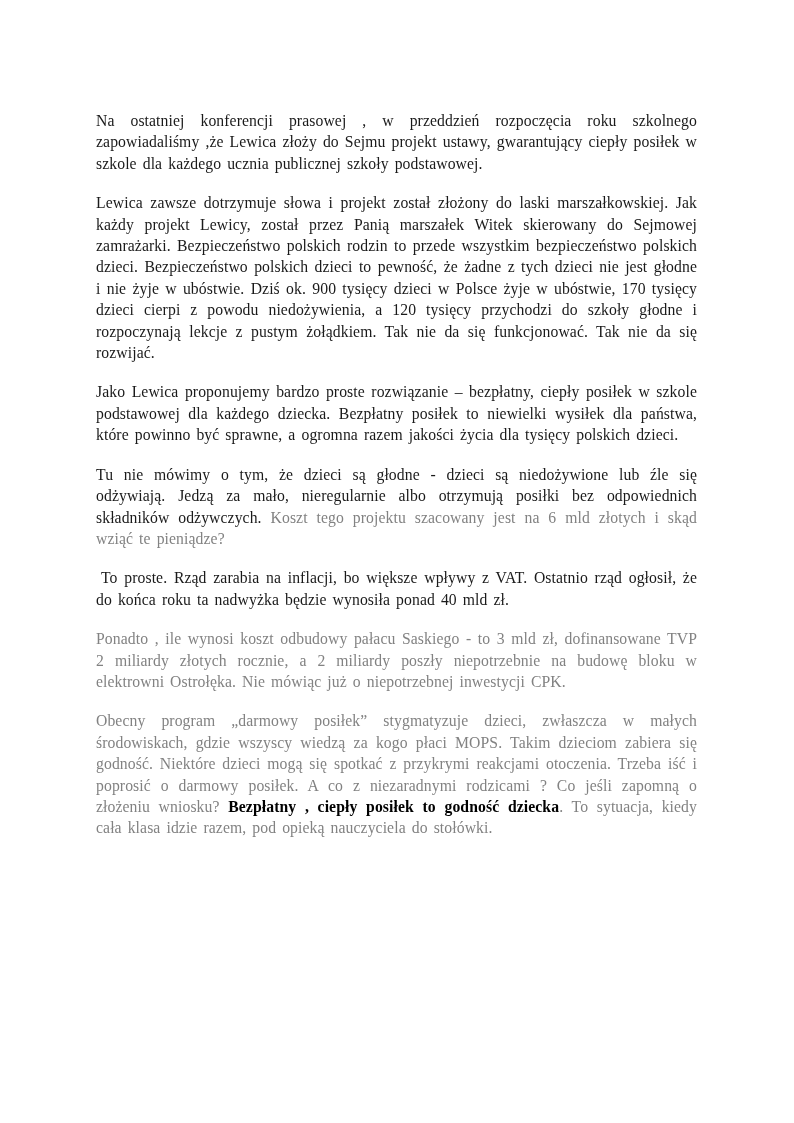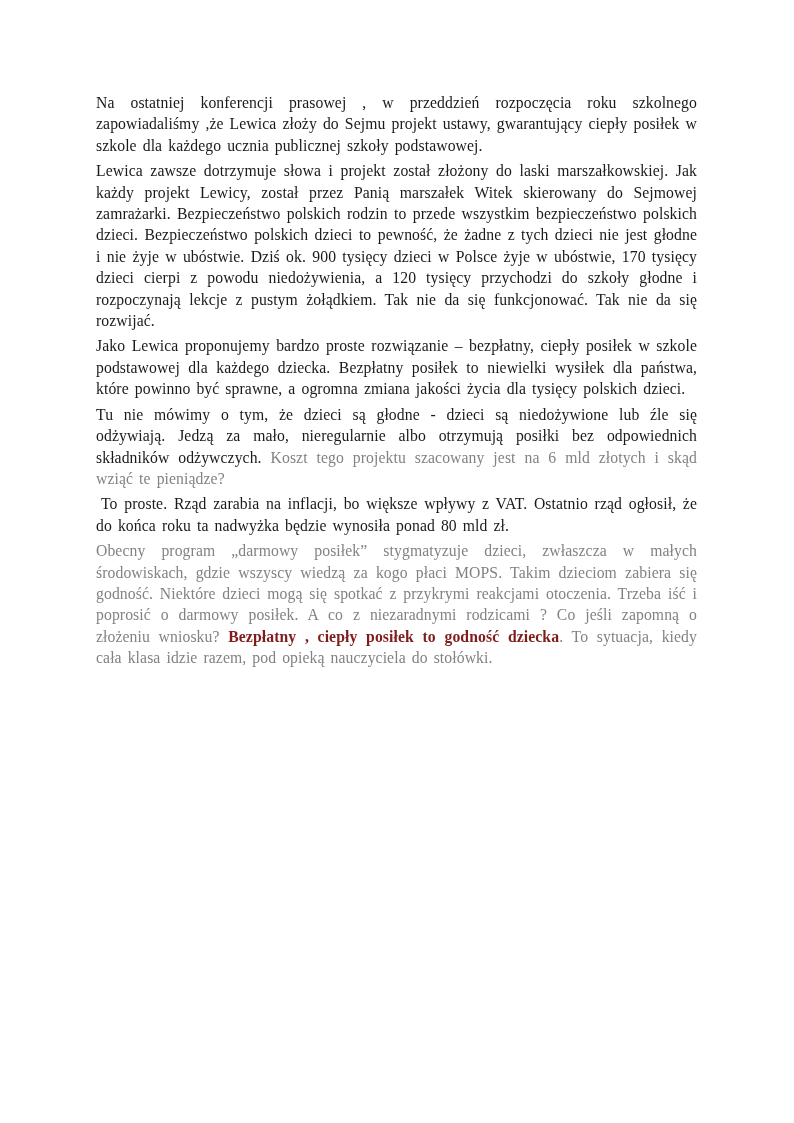--- a/index.html
+++ b/index.html
@@ -14,59 +14,62 @@
     font-family: "Liberation Serif", "DejaVu Serif", serif;
   }
   .page {
     box-sizing: border-box;
     width: 794px;
     height: 1123px;
     background: #ffffff;
     padding: 92px 97px 0 96px;
   }
   .doc p {
-    margin: 0 0 4px 0;
+    margin: 18px 0 4px 0;
     font-size: 15.7px;
     line-height: 21.4px;
     text-align: justify;
     word-spacing: 2px;
     letter-spacing: 0.1px;
     color: #1a1a1a;
   }
   .seg-black { color: #1a1a1a; }
   .seg-gray  { color: #828282; }
-  .seg-gray-bold { color: #7f1d1d; font-weight: bold; }
+  .seg-gray-bold { color: #000000; font-weight: bold; }
   .indent-sm { text-indent: 5px; }
 </style>
 </head>
 <body>
 
 <div class="page">
   <div class="doc">
 
     <p>
       <span class="seg-black">Na ostatniej konferencji prasowej , w przeddzień rozpoczęcia roku szkolnego zapowiadaliśmy ,że Lewica złoży do Sejmu projekt ustawy, gwarantujący ciepły posiłek w szkole dla każdego ucznia publicznej szkoły podstawowej.</span>
     </p>
 
     <p>
       <span class="seg-black">Lewica zawsze dotrzymuje słowa i projekt został złożony do laski marszałkowskiej. Jak każdy projekt Lewicy, został przez Panią marszałek Witek skierowany do Sejmowej zamrażarki. Bezpieczeństwo polskich rodzin to przede wszystkim bezpieczeństwo polskich dzieci. Bezpieczeństwo polskich dzieci to pewność, że żadne z tych dzieci nie jest głodne i nie żyje w ubóstwie. Dziś ok. 900 tysięcy dzieci w Polsce żyje w ubóstwie, 170 tysięcy dzieci cierpi z powodu niedożywienia, a 120 tysięcy przychodzi do szkoły głodne i rozpoczynają lekcje z pustym żołądkiem. Tak nie da się funkcjonować. Tak nie da się rozwijać.</span>
     </p>
 
     <p>
-      <span class="seg-black">Jako Lewica proponujemy bardzo proste rozwiązanie – bezpłatny, ciepły posiłek w szkole podstawowej dla każdego dziecka. Bezpłatny posiłek to niewielki wysiłek dla państwa, które powinno być sprawne, a ogromna zmiana jakości życia dla tysięcy polskich dzieci.</span>
+      <span class="seg-black">Jako Lewica proponujemy bardzo proste rozwiązanie – bezpłatny, ciepły posiłek w szkole podstawowej dla każdego dziecka. Bezpłatny posiłek to niewielki wysiłek dla państwa, które powinno być sprawne, a ogromna razem jakości życia dla tysięcy polskich dzieci.</span>
     </p>
 
     <p>
       <span class="seg-black">Tu nie mówimy o tym, że dzieci są głodne - dzieci są niedożywione lub źle się odżywiają. Jedzą za mało, nieregularnie albo otrzymują posiłki bez odpowiednich składników odżywczych. </span><span class="seg-gray">Koszt tego projektu szacowany jest na 6 mld złotych i skąd wziąć te pieniądze?</span>
     </p>
 
     <p class="indent-sm">
-      <span class="seg-black">To proste. Rząd zarabia na inflacji, bo większe wpływy z VAT. Ostatnio rząd ogłosił, że do końca roku ta nadwyżka będzie wynosiła ponad 80 mld zł.</span>
+      <span class="seg-black">To proste. Rząd zarabia na inflacji, bo większe wpływy z VAT. Ostatnio rząd ogłosił, że do końca roku ta nadwyżka będzie wynosiła ponad 40 mld zł.</span>
     </p>
 
+    <p>
+      <span class="seg-gray">Ponadto , ile wynosi koszt odbudowy pałacu Saskiego - to 3 mld zł, dofinansowane TVP 2 miliardy złotych rocznie, a 2 miliardy poszły niepotrzebnie na budowę bloku w elektrowni Ostrołęka. Nie mówiąc już o niepotrzebnej inwestycji CPK.</span>
+    </p>
 
     <p>
       <span class="seg-gray">Obecny program „darmowy posiłek” stygmatyzuje dzieci, zwłaszcza w małych środowiskach, gdzie wszyscy wiedzą za kogo płaci MOPS. Takim dzieciom zabiera się godność. Niektóre dzieci mogą się spotkać z przykrymi reakcjami otoczenia. Trzeba iść i poprosić o darmowy posiłek. A co z niezaradnymi rodzicami ? Co jeśli zapomną o złożeniu wniosku? </span><span class="seg-gray-bold">Bezpłatny , ciepły posiłek to godność dziecka</span><span class="seg-gray">. To sytuacja, kiedy cała klasa idzie razem, pod opieką nauczyciela do stołówki.</span>
     </p>
 
 
 
   </div>
 </div>
 

